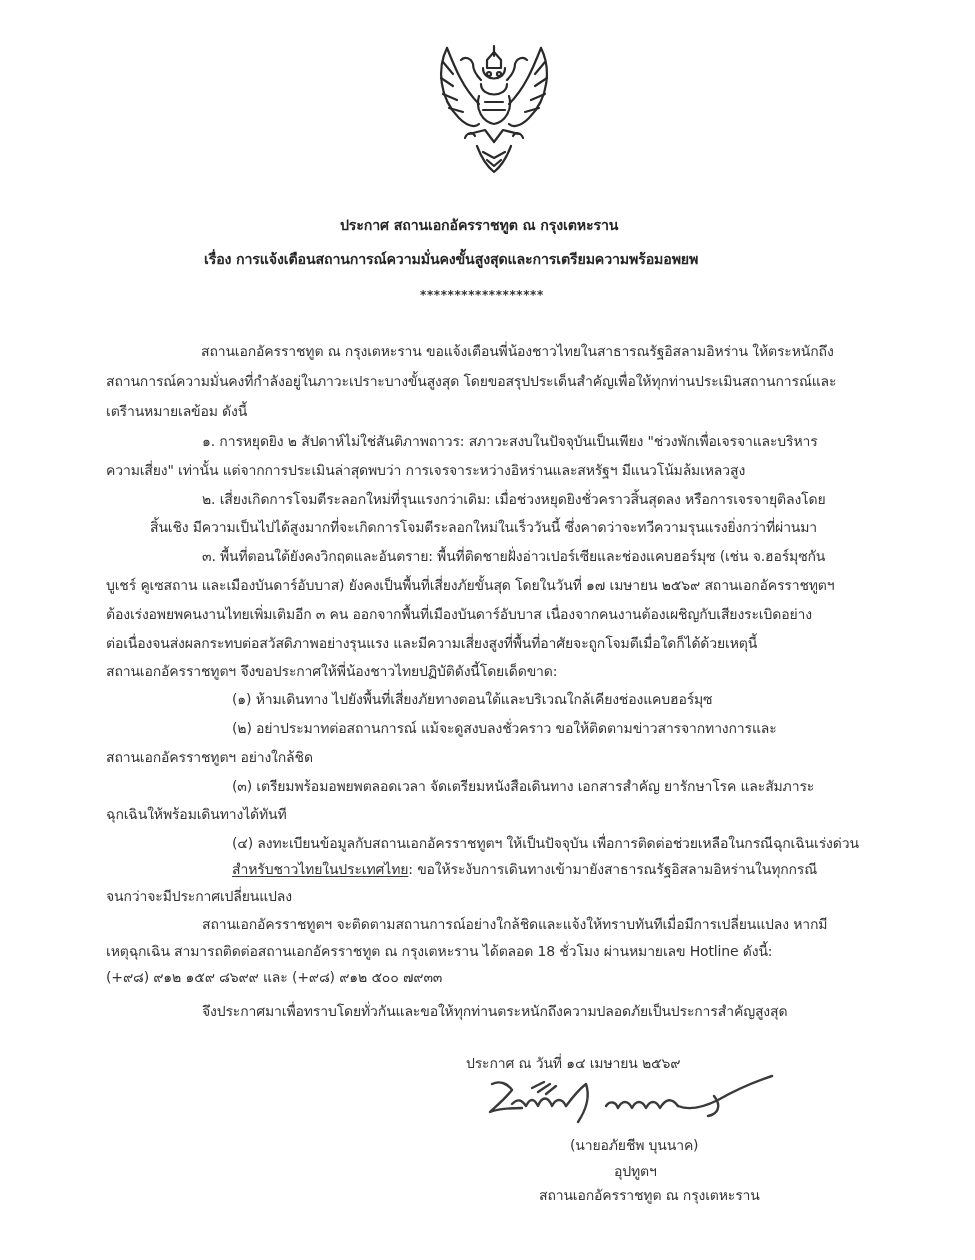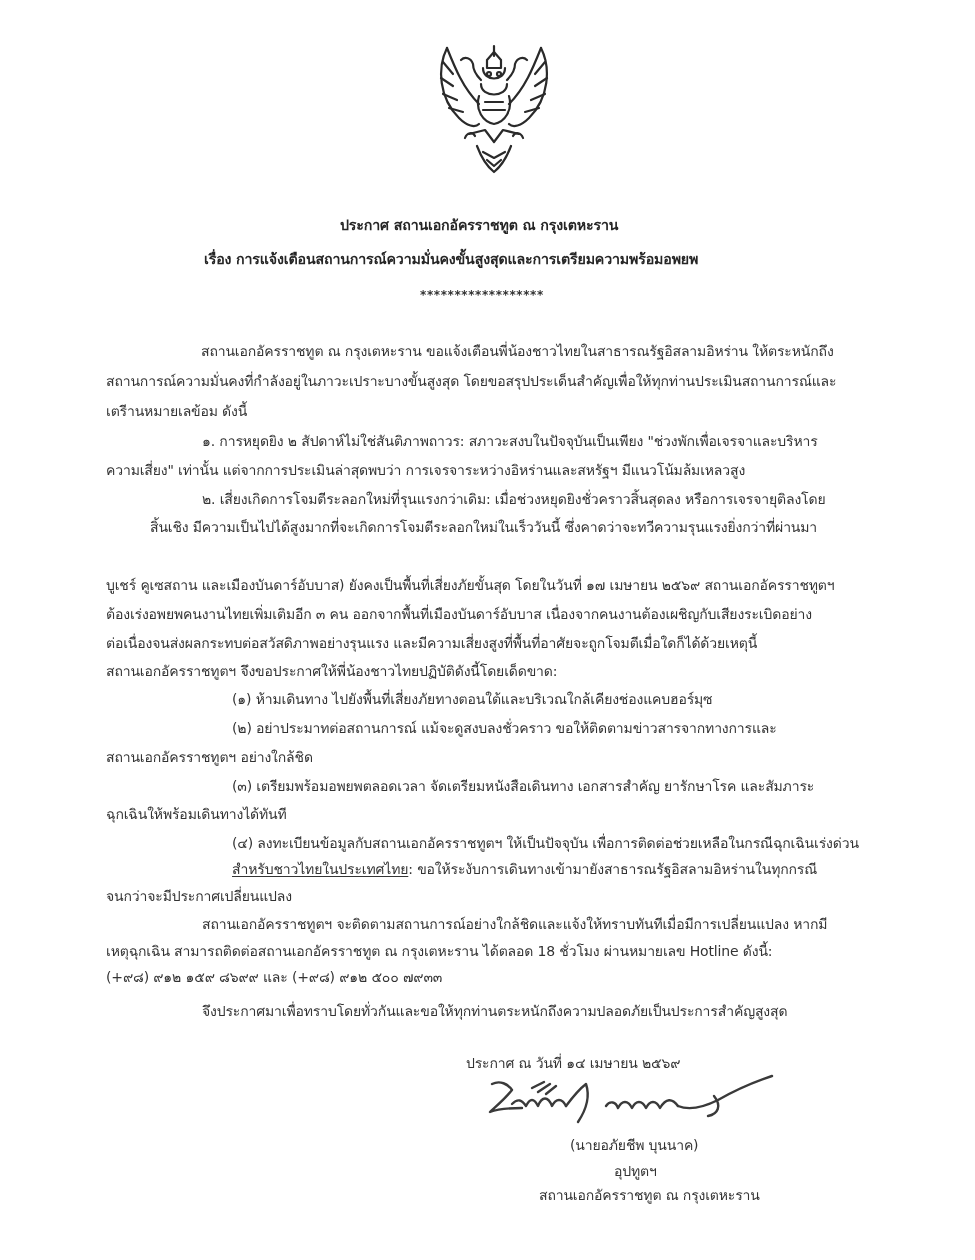--- a/index.html
+++ b/index.html
@@ -68,20 +68,21 @@
   <div class="line" style="left:197px; top:342px;">สถานเอกอัครราชทูต ณ กรุงเตหะราน ขอแจ้งเตือนพี่น้องชาวไทยในสาธารณรัฐอิสลามอิหร่าน ให้ตระหนักถึง</div>
   <div class="line" style="left:102px; top:372px;">สถานการณ์ความมั่นคงที่กำลังอยู่ในภาวะเปราะบางขั้นสูงสุด โดยขอสรุปประเด็นสำคัญเพื่อให้ทุกท่านประเมินสถานการณ์และ</div>
   <div class="line" style="left:102px; top:402px;">เตรีานหมายเลข้อม ดังนี้</div>
 
   <div class="line" style="left:198px; top:432px;">๑. การหยุดยิง ๒ สัปดาห์ไม่ใช่สันติภาพถาวร: สภาวะสงบในปัจจุบันเป็นเพียง "ช่วงพักเพื่อเจรจาและบริหาร</div>
   <div class="line" style="left:102px; top:461px;">ความเสี่ยง" เท่านั้น แต่จากการประเมินล่าสุดพบว่า การเจรจาระหว่างอิหร่านและสหรัฐฯ มีแนวโน้มล้มเหลวสูง</div>
 
   <div class="line" style="left:198px; top:490px;">๒. เสี่ยงเกิดการโจมตีระลอกใหม่ที่รุนแรงกว่าเดิม: เมื่อช่วงหยุดยิงชั่วคราวสิ้นสุดลง หรือการเจรจายุติลงโดย</div>
   <div class="line" style="left:102px; top:518px;margin-left:44px;">สิ้นเชิง มีความเป็นไปได้สูงมากที่จะเกิดการโจมตีระลอกใหม่ในเร็ววันนี้ ซึ่งคาดว่าจะทวีความรุนแรงยิ่งกว่าที่ผ่านมา</div>
 
+  <div class="line" style="left:198px; top:547px;">๓. พื้นที่ตอนใต้ยังคงวิกฤตและอันตราย: พื้นที่ติดชายฝั่งอ่าวเปอร์เซียและช่องแคบฮอร์มุซ (เช่น จ.ฮอร์มุซกัน</div>
   <div class="line" style="left:102px; top:576px;">บูเชร์ คูเซสถาน และเมืองบันดาร์อับบาส) ยังคงเป็นพื้นที่เสี่ยงภัยขั้นสุด โดยในวันที่ ๑๗ เมษายน ๒๕๖๙ สถานเอกอัครราชทูตฯ</div>
   <div class="line" style="left:102px; top:605px;">ต้องเร่งอพยพคนงานไทยเพิ่มเติมอีก ๓ คน ออกจากพื้นที่เมืองบันดาร์อับบาส เนื่องจากคนงานต้องเผชิญกับเสียงระเบิดอย่าง</div>
   <div class="line" style="left:102px; top:662px;">สถานเอกอัครราชทูตฯ จึงขอประกาศให้พี่น้องชาวไทยปฏิบัติดังนี้โดยเด็ดขาด:</div>
   <div class="line" style="left:102px; top:634px;">ต่อเนื่องจนส่งผลกระทบต่อสวัสดิภาพอย่างรุนแรง และมีความเสี่ยงสูงที่พื้นที่อาศัยจะถูกโจมตีเมื่อใดก็ได้ด้วยเหตุนี้</div>
 
   <div class="line" style="left:228px; top:690px;">(๑) ห้ามเดินทาง ไปยังพื้นที่เสี่ยงภัยทางตอนใต้และบริเวณใกล้เคียงช่องแคบฮอร์มุซ</div>
   <div class="line" style="left:228px; top:719px;">(๒) อย่าประมาทต่อสถานการณ์ แม้จะดูสงบลงชั่วคราว ขอให้ติดตามข่าวสารจากทางการและ</div>
   <div class="line" style="left:102px; top:748px;">สถานเอกอัครราชทูตฯ อย่างใกล้ชิด</div>
   <div class="line" style="left:228px; top:777px;">(๓) เตรียมพร้อมอพยพตลอดเวลา จัดเตรียมหนังสือเดินทาง เอกสารสำคัญ ยารักษาโรค และสัมภาระ</div>
   <div class="line" style="left:102px; top:805px;text-align:center;">ฉุกเฉินให้พร้อมเดินทางได้ทันที</div>

